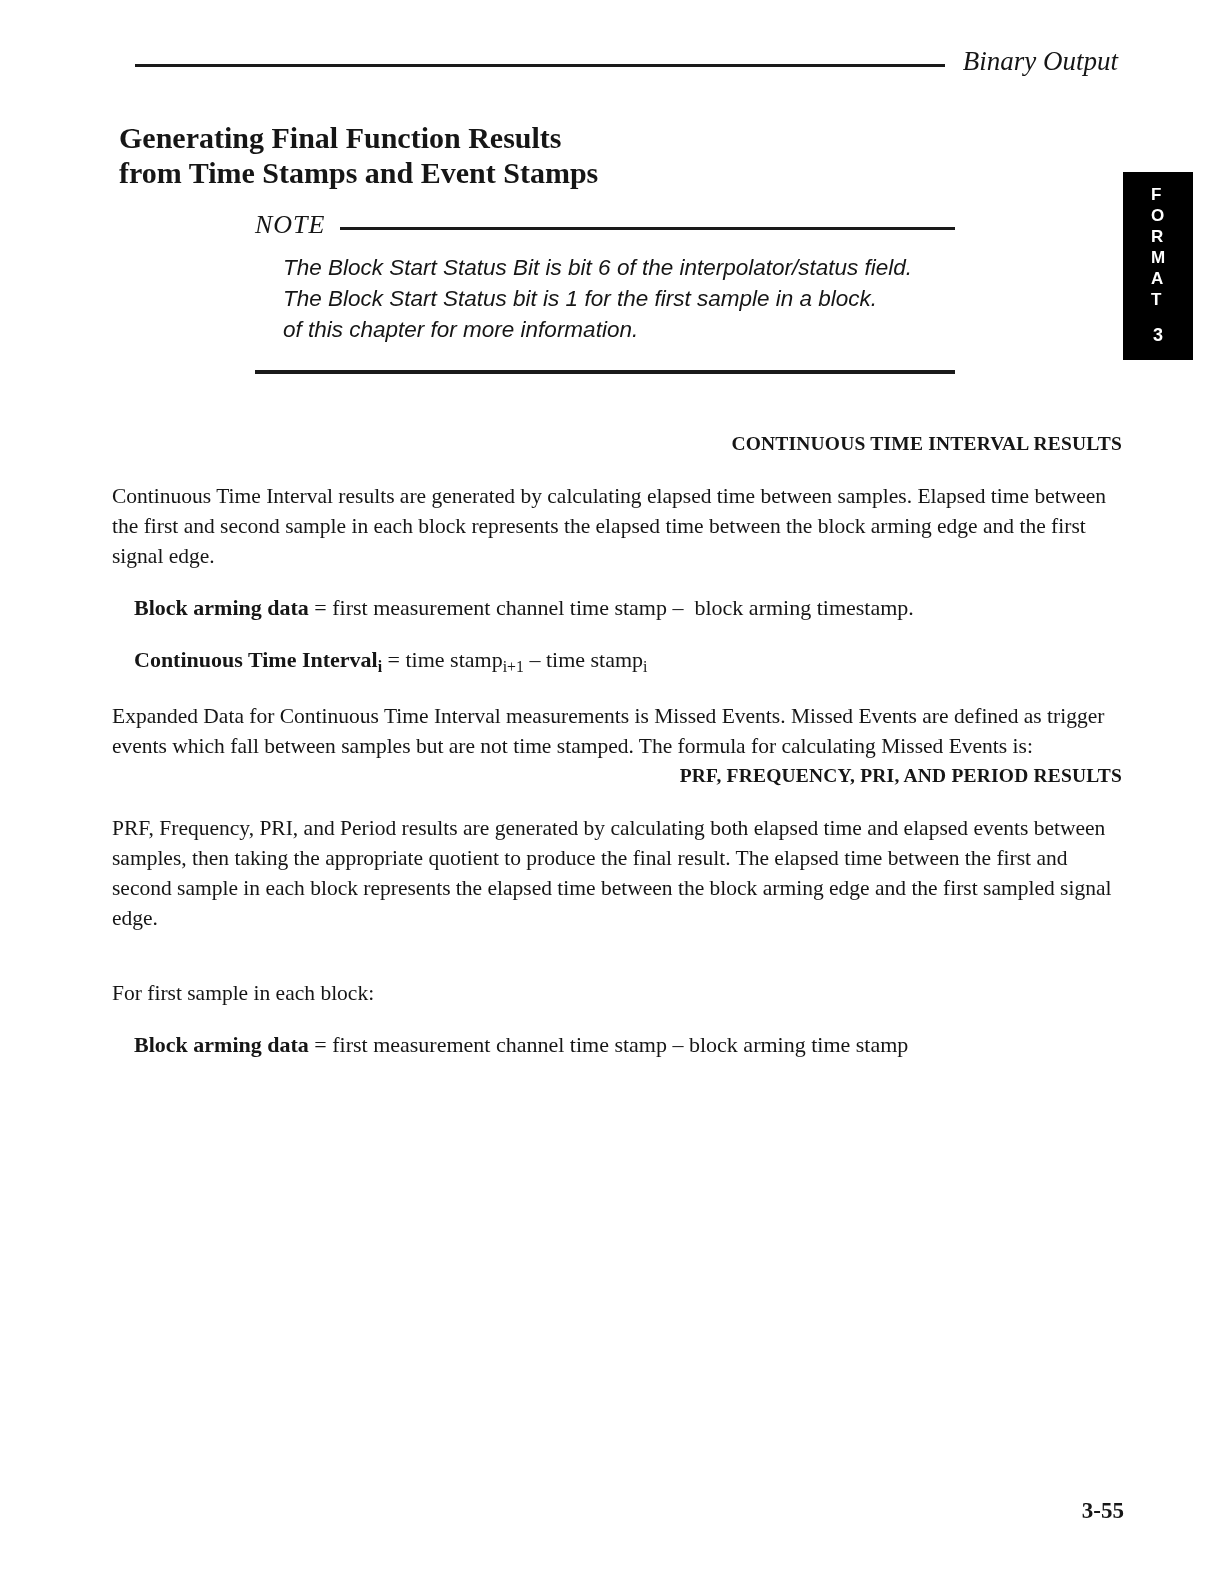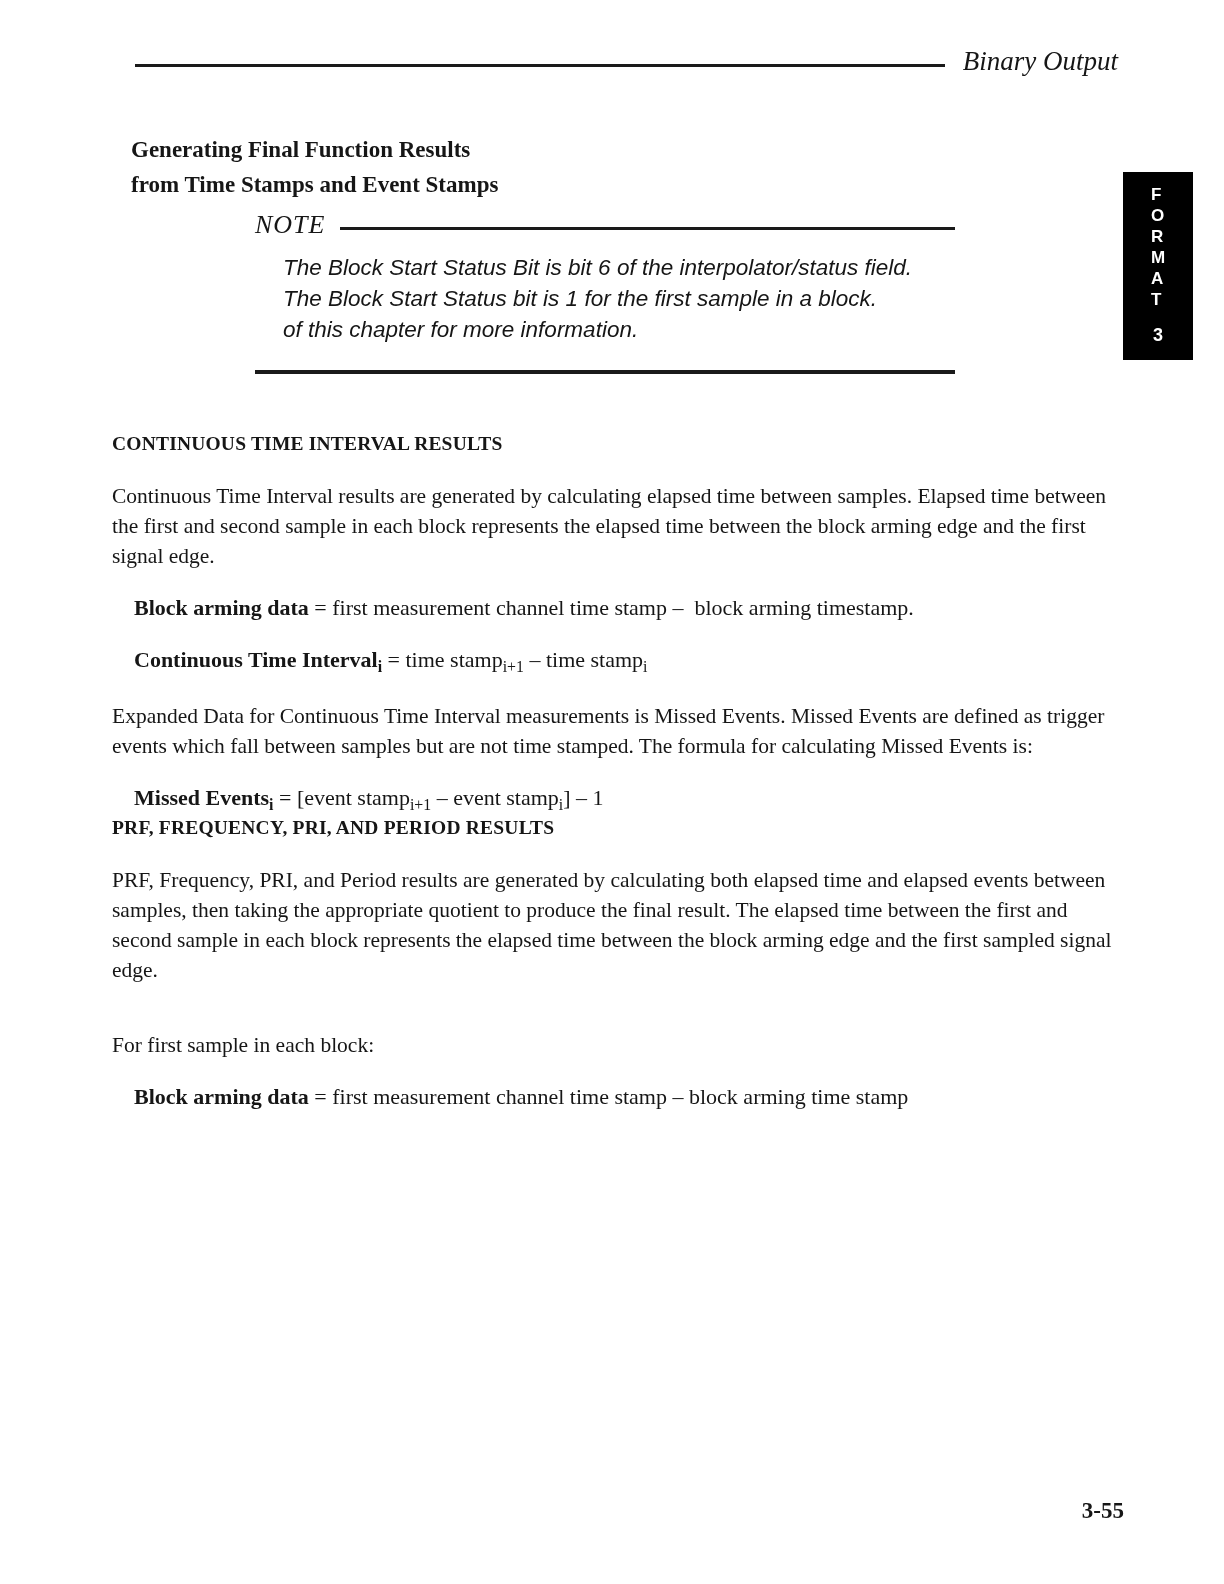--- a/index.html
+++ b/index.html
@@ -5,21 +5,21 @@
   html,body{margin:0;padding:0;background:#ffffff;}
   .page{position:relative;width:1224px;height:1584px;background:#ffffff;color:#161616;
         font-family:"Liberation Serif",serif;overflow:hidden;}
 
   
   .running-head{position:absolute;top:46px;left:135px;right:106px;display:flex;align-items:center;gap:16px;}
   .rh-rule{flex:1;height:3px;background:#1a1a1a;margin-top:8px;}
   .rh-text{font-style:italic;font-size:27px;white-space:nowrap;padding-left:2px;}
 
   
-  .page-title{position:absolute;top:116px;left:115px;margin:16px;font-weight:bold;font-size:23px;line-height:35px;}
+  .page-title{position:absolute;top:116px;left:115px;margin:4px;font-weight:bold;font-size:30px;line-height:35px;}
 
   
   .format-tab{position:absolute;left:1123px;top:172px;width:70px;height:188px;background:#000;
               color:#fff;font-family:"Liberation Sans",sans-serif;font-weight:bold;
               display:flex;flex-direction:column;align-items:center;padding-top:12px;box-sizing:border-box;}
   .tab-letter{font-size:17px;line-height:21px;display:block;}
   .tab-number{font-size:18px;margin-top:15px;display:block;}
 
   
   .note{position:absolute;top:210px;left:255px;width:700px;}
@@ -27,21 +27,21 @@
   .note-label{font-style:italic;font-size:26px;letter-spacing:1px;white-space:nowrap;}
   .note-rule{flex:1;height:3px;background:#1a1a1a;margin-left:15px;margin-top:7px;}
   .note-body{margin:12px 0 0 28px;font-family:"Liberation Sans",sans-serif;font-style:italic;
              font-size:22.5px;line-height:31px;}
   .note-line{white-space:nowrap;}
   .note-line .rm{font-style:normal;}
   .note-bottom{height:3.5px;background:#1a1a1a;margin-top:25px;}
 
   
   .body-flow{position:absolute;top:433px;left:112px;width:1010px;font-size:21.5px;}
-  .sec-heading{font-weight:bold;font-size:19.5px;letter-spacing:.2px;margin:4px 0 0;}
+  .sec-heading{font-weight:bold;font-size:19.5px;letter-spacing:.2px;margin:4px 0 0;text-align:right;}
   .sec-heading:first-child{margin-top:0;}
   .para{margin:26px 0 0;line-height:30px;}
   .lead{margin:45px 0 0;line-height:30px;}
   .formula + .lead{margin-top:22px;}
   .formula{margin:22px 0 0 22px;line-height:30px;font-size:22px;white-space:pre-wrap;}
   .formula .b{font-weight:bold;}
   .formula sub{font-size:0.72em;line-height:0;}
   .formula sub.b{font-weight:bold;}
 
   
@@ -86,21 +86,20 @@
       </div>
     <div class="note-bottom"></div>
   </section>
 
   <main class="body-flow">
       <div class="sec-heading">CONTINUOUS TIME INTERVAL RESULTS</div>
       <div class="para">Continuous Time Interval results are generated by calculating elapsed time between samples. Elapsed time between the first and second sample in each block represents the elapsed time between the block arming edge and the first signal edge.</div>
       <div class="formula"><span class="b">Block arming data</span><span> = first measurement channel time stamp –  block arming timestamp.</span></div>
       <div class="formula"><span class="b">Continuous Time Interval</span><sub class="b">i</sub><span> = time stamp</span><sub>i+1</sub><span> – time stamp</span><sub>i</sub></div>
       <div class="para">Expanded Data for Continuous Time Interval measurements is Missed Events. Missed Events are defined as trigger events which fall between samples but are not time stamped. The formula for calculating Missed Events is:</div>
-      <div class="formula"><span class="b">Missed Events</span><sub class="b">i</sub><span> = [event stamp</span><sub>i+1</sub><span> – event stamp</span><sub>i</sub><span>] – 1</span></div>
       <div class="sec-heading">PRF, FREQUENCY, PRI, AND PERIOD RESULTS</div>
       <div class="para">PRF, Frequency, PRI, and Period results are generated by calculating both elapsed time and elapsed events between samples, then taking the appropriate quotient to produce the final result. The elapsed time between the first and second sample in each block represents the elapsed time between the block arming edge and the first sampled signal edge.</div>
       <div class="lead">For first sample in each block:</div>
       <div class="formula"><span class="b">Block arming data</span><span> = first measurement channel time stamp – block arming time stamp</span></div>
     </main>
 
   <span class="page-number">3-55</span>
 
 </div>
 

